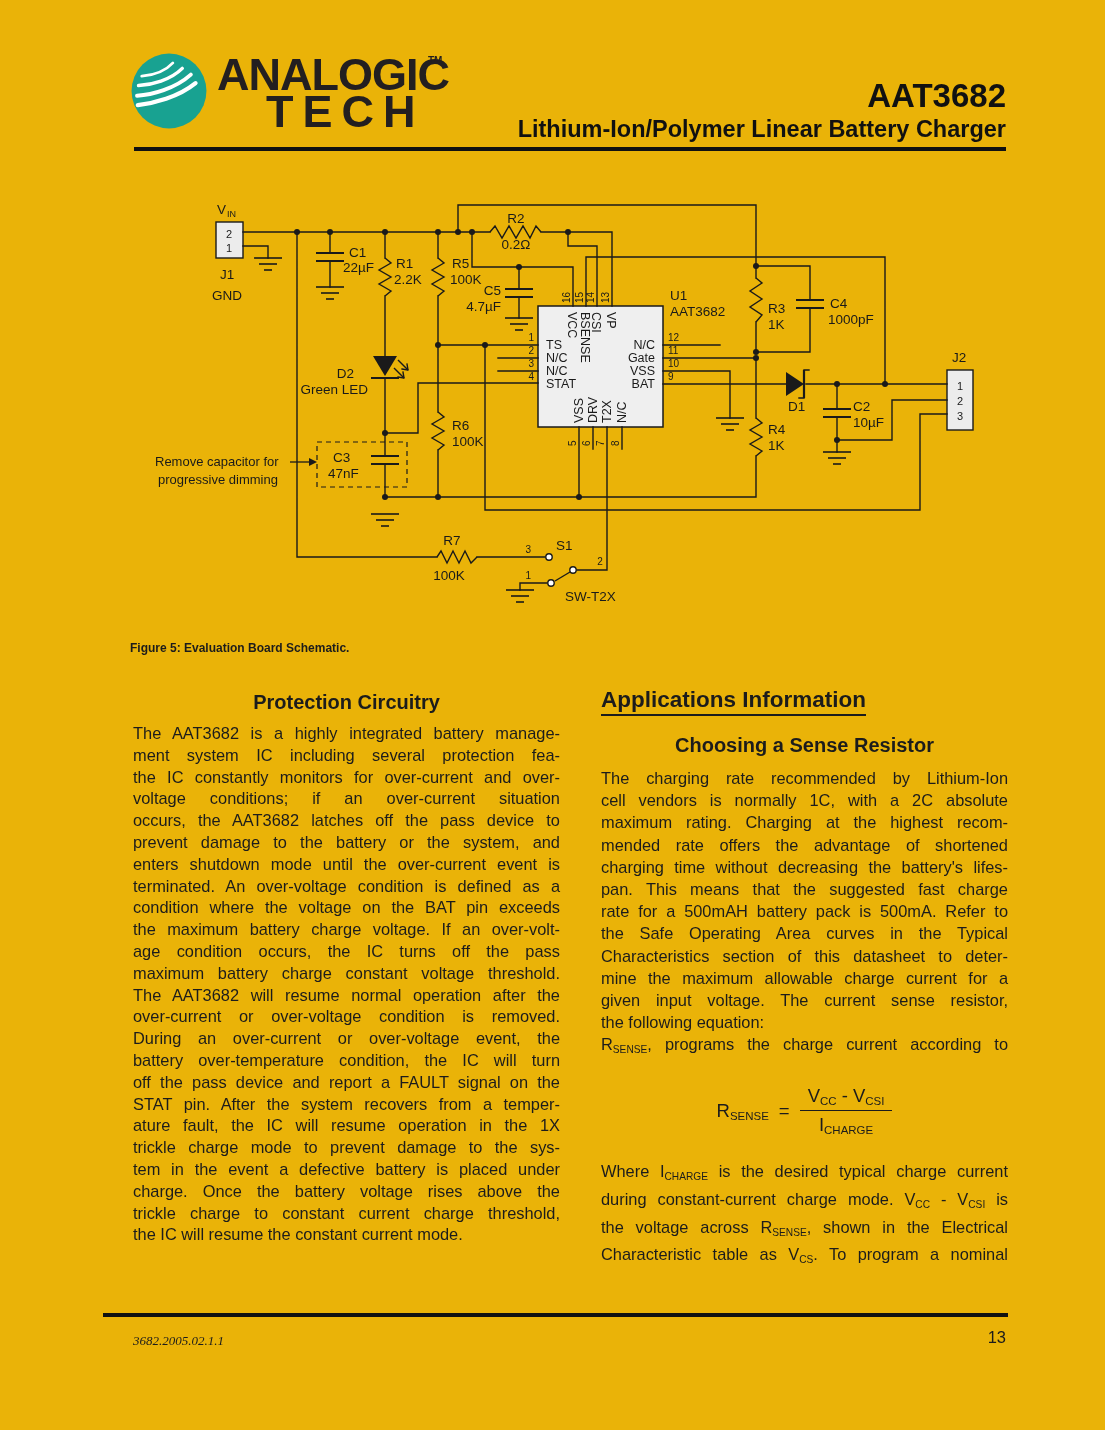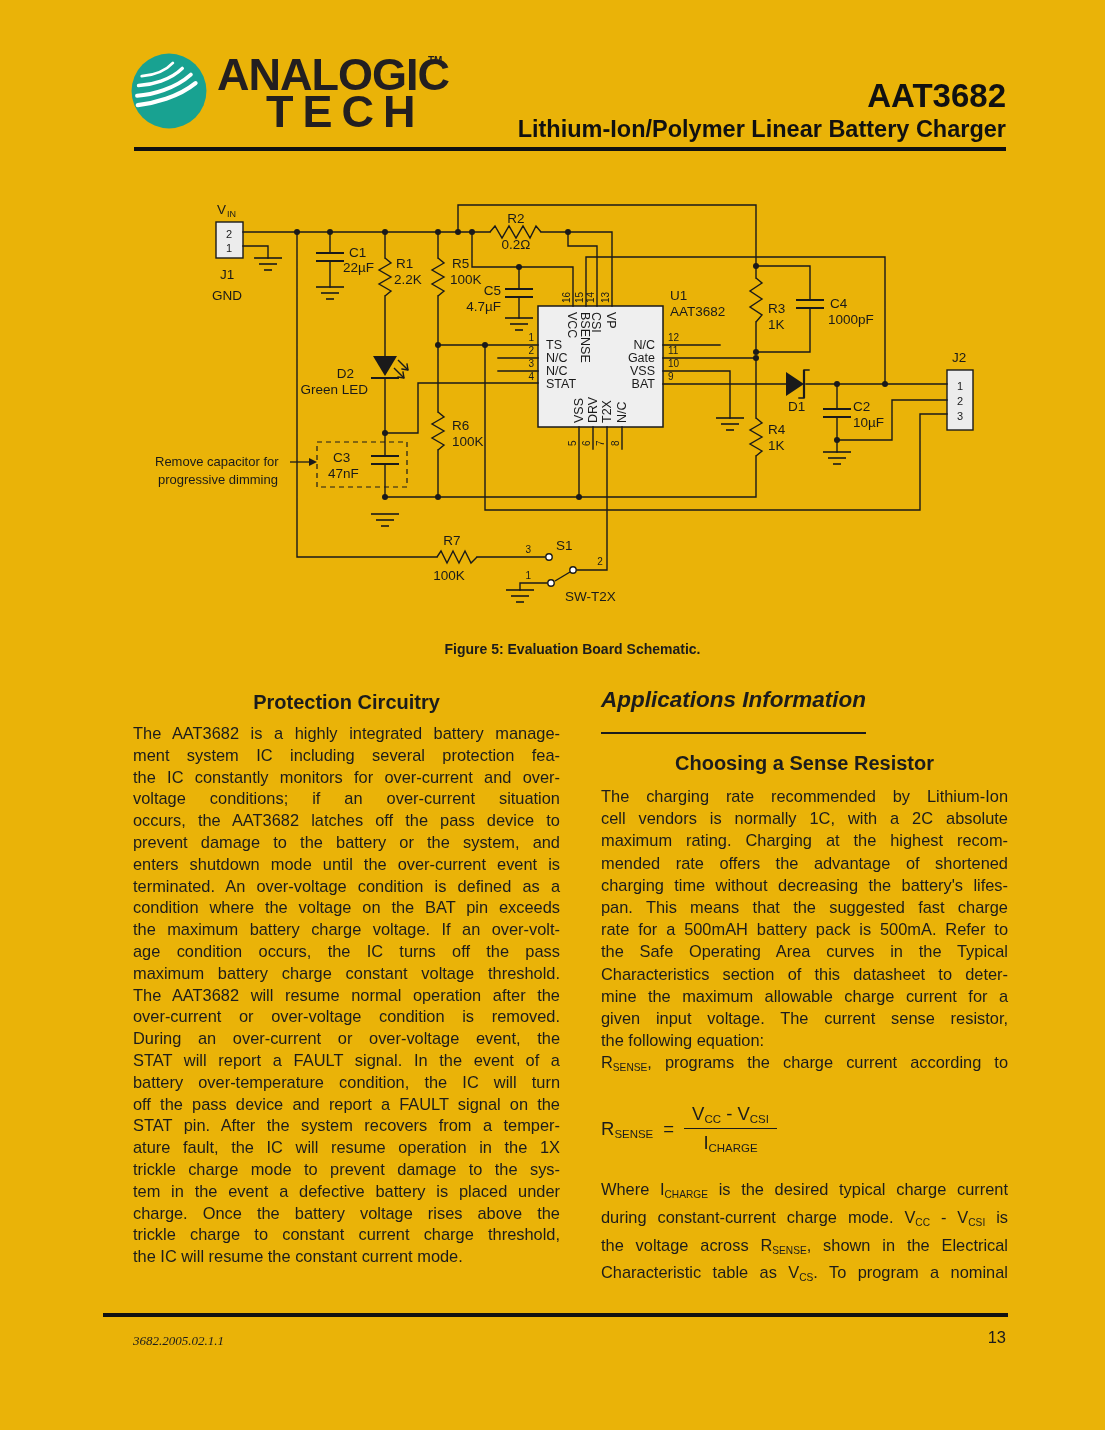--- a/index.html
+++ b/index.html
@@ -8,31 +8,31 @@
   .abs{position:absolute;}
   
   .brand-main{font-weight:bold;font-size:45px;letter-spacing:-1px;color:#231f20;line-height:36px;}
   .brand-sub{font-weight:bold;font-size:45px;letter-spacing:9px;color:#231f20;line-height:36px;}
   .tm{font-weight:bold;font-size:10px;color:#231f20;}
   .title-block{text-align:right;}
   .part-number{font-weight:bold;font-size:33px;line-height:36px;color:#111;}
   .doc-subtitle{font-weight:bold;font-size:23.5px;line-height:30px;color:#111;}
   .rule{background:#111;}
   
-  .fig-caption{font-weight:bold;font-size:14px;text-align:center;}
+  .fig-caption{font-weight:bold;font-size:12px;}
   .col-heading{font-weight:bold;font-size:20px;line-height:24px;text-align:center;}
   .col-heading-big{font-weight:bold;font-size:22.5px;line-height:26px;}
-  .underlined{border-bottom:2.2px solid #1c1c1c;padding-bottom:19px;display:inline-block;font-style:italic;}
+  .underlined{border-bottom:2.2px solid #1c1c1c;padding-bottom:1px;display:inline-block;}
   .body-text{font-size:16.4px;line-height:21.8px;margin-top:9px;}
   .body-text-r{font-size:16.4px;line-height:22.2px;margin-top:10px;}
   .jline{text-align:justify;text-align-last:justify;}
   .jline.end{text-align-last:left;}
   sub{font-size:0.62em;vertical-align:-0.25em;letter-spacing:0;}
   
-  .equation{display:flex;align-items:center;gap:10px;
+  .equation{display:flex;justify-content:center;align-items:center;gap:10px;
             margin-top:24px;font-size:18.5px;}
   .frac{display:inline-block;text-align:center;}
   .frac .num{padding:0 8px 3px;border-bottom:1.7px solid #1c1c1c;}
   .frac .den{padding-top:3px;}
   
   .doc-code{font-family:"Liberation Serif",serif;font-style:italic;font-size:13px;}
   .page-number{font-size:16.5px;}
   
   svg text{font-family:"Liberation Sans",sans-serif;fill:#1a1a1a;}
 </style>
@@ -285,21 +285,20 @@
         <div class="jline">prevent damage to the battery or the system, and</div>
         <div class="jline">enters shutdown mode until the over-current event is</div>
         <div class="jline">terminated. An over-voltage condition is defined as a</div>
         <div class="jline">condition where the voltage on the BAT pin exceeds</div>
         <div class="jline">the maximum battery charge voltage. If an over-volt-</div>
         <div class="jline">age condition occurs, the IC turns off the pass</div>
         <div class="jline">maximum battery charge constant voltage threshold.</div>
         <div class="jline">The AAT3682 will resume normal operation after the</div>
         <div class="jline">over-current or over-voltage condition is removed.</div>
         <div class="jline">During an over-current or over-voltage event, the</div>
-        <div class="jline">STAT will report a FAULT signal.  In the event of a</div>
         <div class="jline">battery over-temperature condition, the IC will turn</div>
         <div class="jline">off the pass device and report a FAULT signal on the</div>
         <div class="jline">STAT pin. After the system recovers from a temper-</div>
         <div class="jline">ature fault, the IC will resume operation in the 1X</div>
         <div class="jline">trickle charge mode to prevent damage to the sys-</div>
         <div class="jline">tem in the event a defective battery is placed under</div>
         <div class="jline">charge. Once the battery voltage rises above the</div>
         <div class="jline">trickle charge to constant current charge threshold,</div>
         <div class="jline end">the IC will resume the constant current mode.</div>
       </div>

